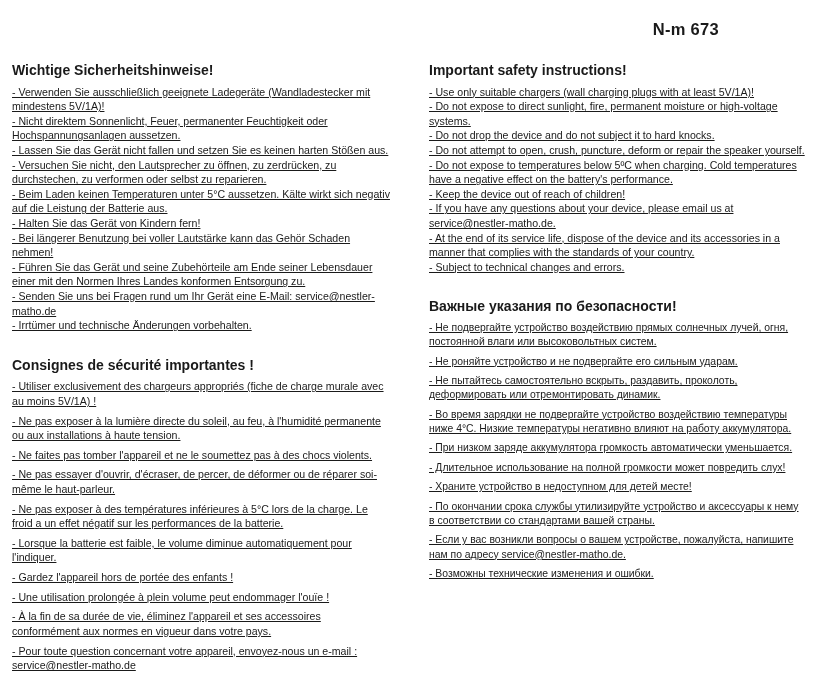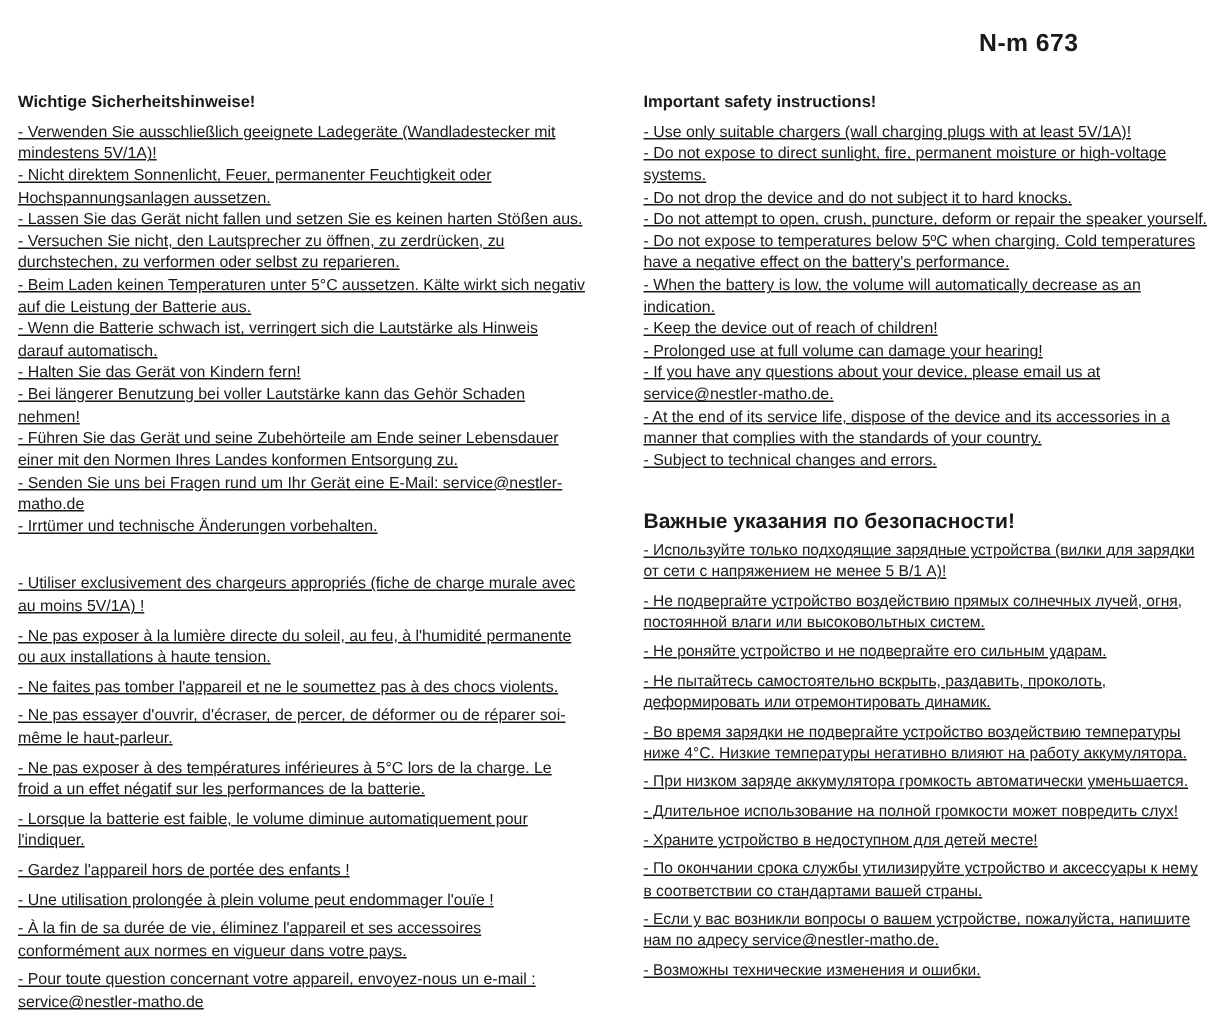--- a/index.html
+++ b/index.html
@@ -44,21 +44,21 @@
   }
   .col.left {
     padding-left: 12px;
     padding-right: 18px;
   }
   .col.right {
     padding-left: 20px;
     padding-right: 12px;
   }
   .sec-title {
-    font-size: 11px;
+    font-size: 14px;
     font-weight: bold;
     margin: 0 0 5px 0;
     line-height: 1.25;
   }
   .sec-title.ru {
     font-size: 14px;
   }
   ul.lines {
     list-style: none;
     margin: 0;
@@ -102,30 +102,30 @@
     <div class="col left">
 
       <div class="sec-block block-de">
         <div class="sec-title">Wichtige Sicherheitshinweise!</div>
         <ul class="lines">
           <li>- Verwenden Sie ausschließlich geeignete Ladegeräte (Wandladestecker mit mindestens 5V/1A)!</li>
           <li>- Nicht direktem Sonnenlicht, Feuer, permanenter Feuchtigkeit oder Hochspannungsanlagen aussetzen.</li>
           <li>- Lassen Sie das Gerät nicht fallen und setzen Sie es keinen harten Stößen aus.</li>
           <li>- Versuchen Sie nicht, den Lautsprecher zu öffnen, zu zerdrücken, zu durchstechen, zu verformen oder selbst zu reparieren.</li>
           <li>- Beim Laden keinen Temperaturen unter 5°C aussetzen. Kälte wirkt sich negativ auf die Leistung der Batterie aus.</li>
-          <li>- Wenn die Batterie schwach ist, verringert sich die Lautstärke als Hinweis darauf automatisch.</li>
           <li>- Halten Sie das Gerät von Kindern fern!</li>
           <li>- Bei längerer Benutzung bei voller Lautstärke kann das Gehör Schaden nehmen!</li>
           <li>- Führen Sie das Gerät und seine Zubehörteile am Ende seiner Lebensdauer einer mit den Normen Ihres Landes konformen Entsorgung zu.</li>
           <li>- Senden Sie uns bei Fragen rund um Ihr Gerät eine E-Mail: service@nestler-matho.de</li>
           <li>- Irrtümer und technische Änderungen vorbehalten.</li>
         </ul>
       </div>
 
       <div class="sec-block block-fr gap-before-fr">
+        <div class="sec-title">Consignes de sécurité importantes !</div>
         <ul class="lines">
           <li>- Utiliser exclusivement des chargeurs appropriés (fiche de charge murale avec au moins 5V/1A) !</li>
           <li>- Ne pas exposer à la lumière directe du soleil, au feu, à l'humidité permanente ou aux installations à haute tension.</li>
           <li>- Ne faites pas tomber l'appareil et ne le soumettez pas à des chocs violents.</li>
           <li>- Ne pas essayer d'ouvrir, d'écraser, de percer, de déformer ou de réparer soi-même le haut-parleur.</li>
           <li>- Ne pas exposer à des températures inférieures à 5°C lors de la charge. Le froid a un effet négatif sur les performances de la batterie.</li>
           <li>- Lorsque la batterie est faible, le volume diminue automatiquement pour l'indiquer.</li>
           <li>- Gardez l'appareil hors de portée des enfants !</li>
           <li>- Une utilisation prolongée à plein volume peut endommager l'ouïe !</li>
           <li>- À la fin de sa durée de vie, éliminez l'appareil et ses accessoires conformément aux normes en vigueur dans votre pays.</li>
@@ -139,33 +139,30 @@
     <div class="col right">
 
       <div class="sec-block block-en">
         <div class="sec-title">Important safety instructions!</div>
         <ul class="lines">
           <li>- Use only suitable chargers (wall charging plugs with at least 5V/1A)!</li>
           <li>- Do not expose to direct sunlight, fire, permanent moisture or high-voltage systems.</li>
           <li>- Do not drop the device and do not subject it to hard knocks.</li>
           <li>- Do not attempt to open, crush, puncture, deform or repair the speaker yourself.</li>
           <li>- Do not expose to temperatures below 5ºC when charging. Cold temperatures have a negative effect on the battery's performance.</li>
-          <li>- When the battery is low, the volume will automatically decrease as an indication.</li>
           <li>- Keep the device out of reach of children!</li>
-          <li>- Prolonged use at full volume can damage your hearing!</li>
           <li>- If you have any questions about your device, please email us at service@nestler-matho.de.</li>
           <li>- At the end of its service life, dispose of the device and its accessories in a manner that complies with the standards of your country.</li>
           <li>- Subject to technical changes and errors.</li>
         </ul>
       </div>
 
       <div class="sec-block block-ru gap-before-ru">
         <div class="sec-title ru">Важные указания по безопасности!</div>
         <ul class="lines">
-          <li>- Используйте только подходящие зарядные устройства (вилки для зарядки от сети с напряжением не менее 5 В/1 А)!</li>
           <li>- Не подвергайте устройство воздействию прямых солнечных лучей, огня, постоянной влаги или высоковольтных систем.</li>
           <li>- Не роняйте устройство и не подвергайте его сильным ударам.</li>
           <li>- Не пытайтесь самостоятельно вскрыть, раздавить, проколоть, деформировать или отремонтировать динамик.</li>
           <li>- Во время зарядки не подвергайте устройство воздействию температуры ниже 4°С. Низкие температуры негативно влияют на работу аккумулятора.</li>
           <li>- При низком заряде аккумулятора громкость автоматически уменьшается.</li>
           <li>- Длительное использование на полной громкости может повредить слух!</li>
           <li>- Храните устройство в недоступном для детей месте!</li>
           <li>- По окончании срока службы утилизируйте устройство и аксессуары к нему в соответствии со стандартами вашей страны.</li>
           <li>- Если у вас возникли вопросы о вашем устройстве, пожалуйста, напишите нам по адресу service@nestler-matho.de.</li>
           <li>- Возможны технические изменения и ошибки.</li>

